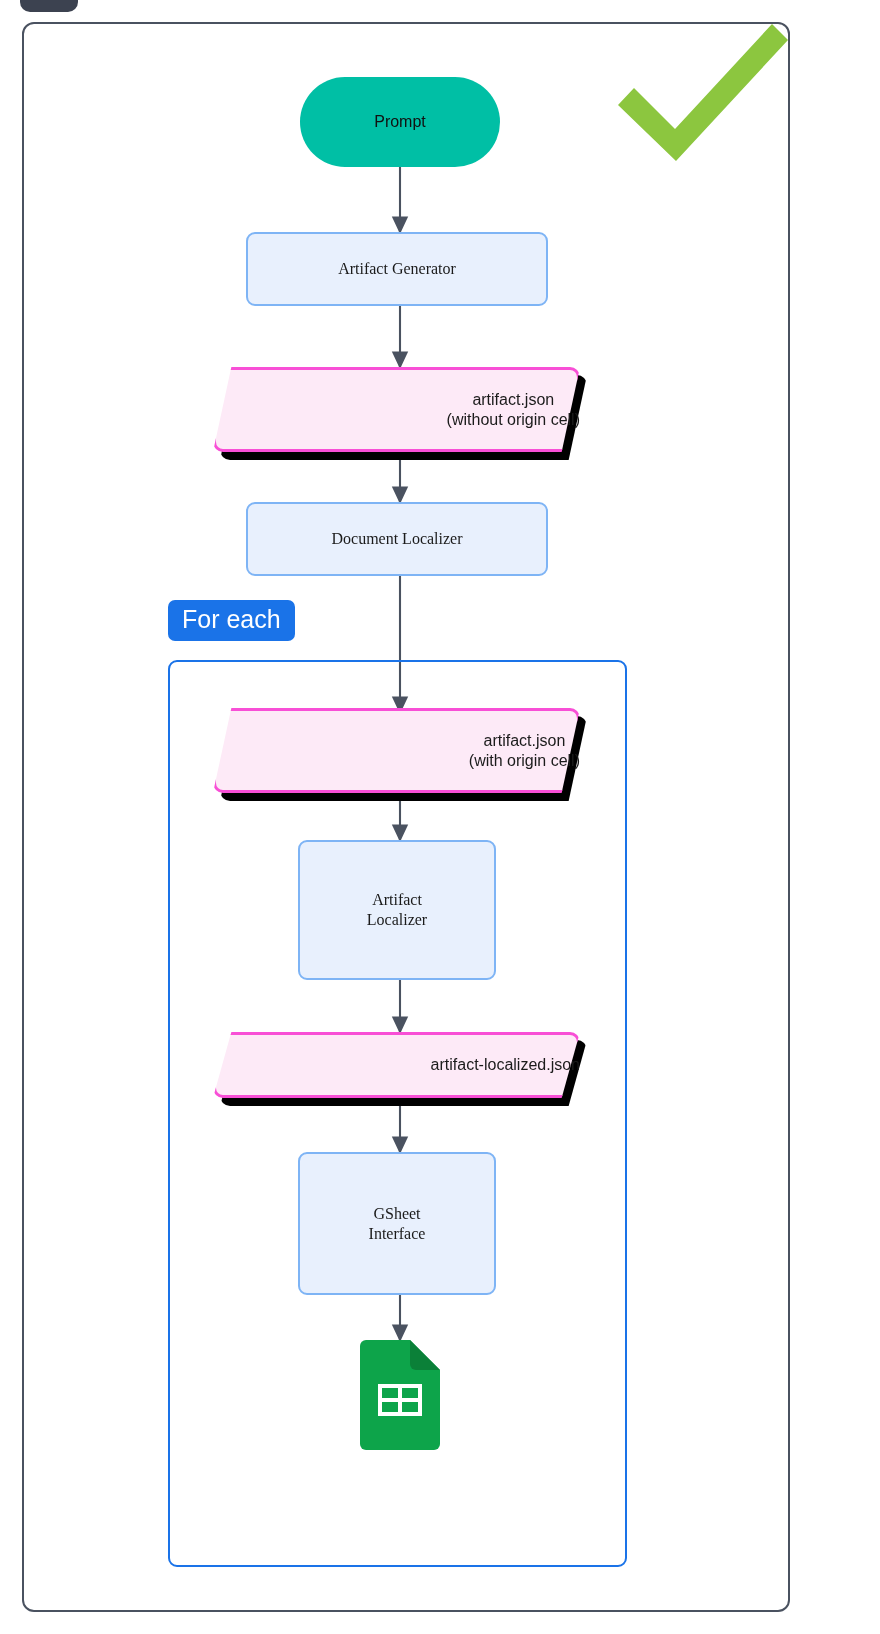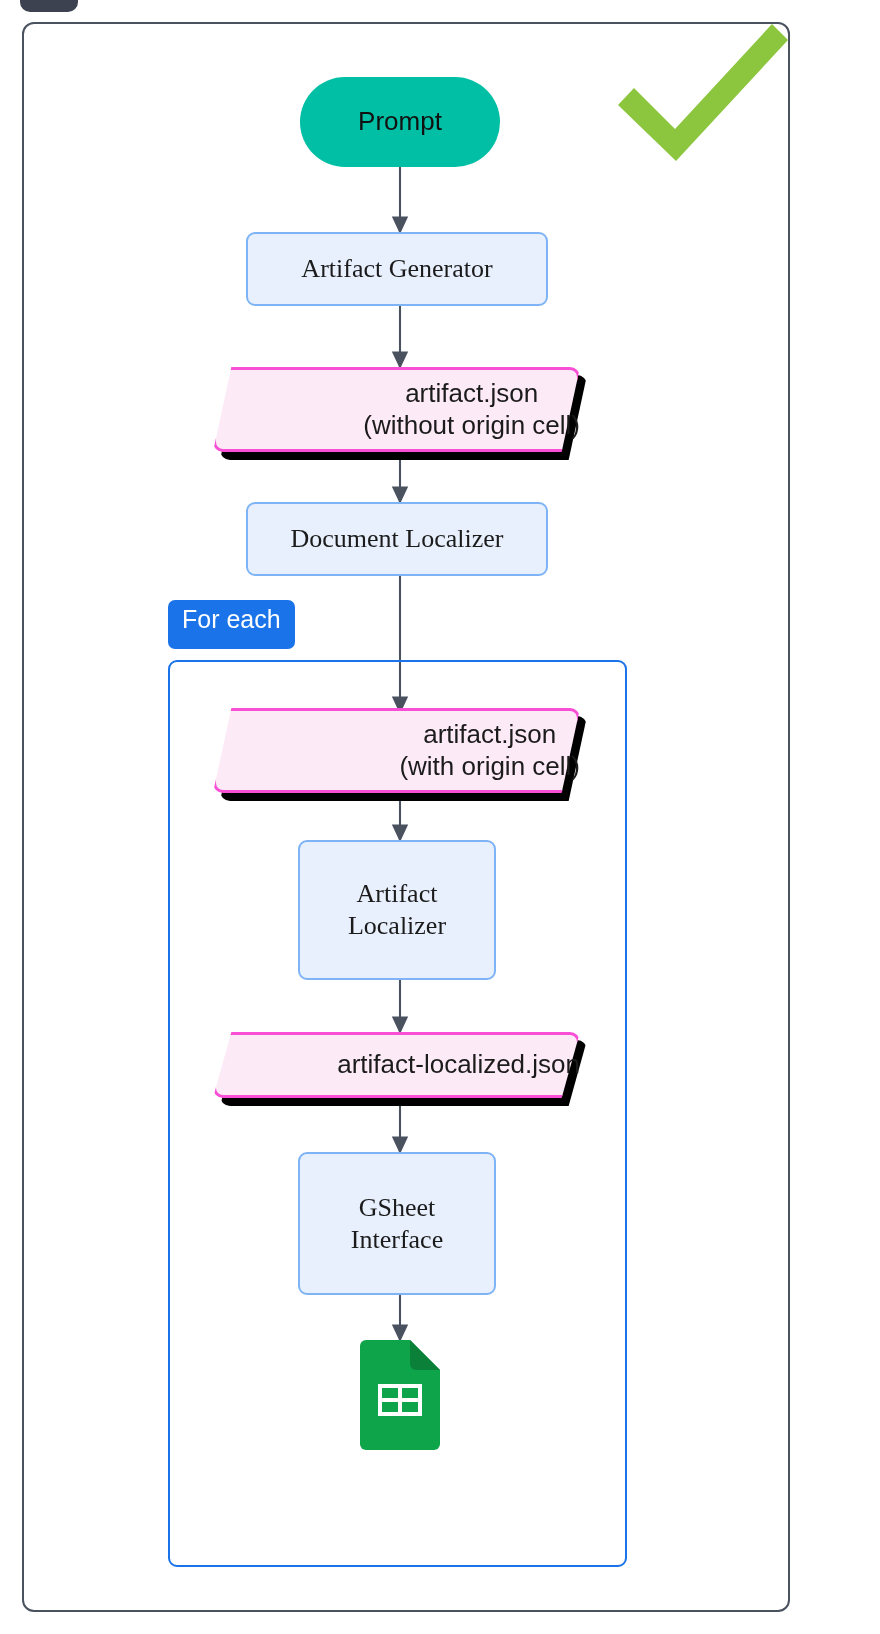--- a/index.html
+++ b/index.html
@@ -45,21 +45,21 @@
     position: absolute;
     left: 612px;
     top: 10px;
     width: 180px;
     height: 165px;
     pointer-events: none;
   }
 
   
   .node-label {
-    font-size: 26px;
+    font-size: 16px;
     color: #1b1b1b;
     line-height: 1.22;
     text-align: center;
     white-space: pre-line;
   }
 
   
   .stadium {
     position: absolute;
     display: flex;
@@ -121,21 +121,21 @@
     border-radius: 9px;
     background: transparent;
     box-sizing: border-box;
   }
   .subgraph-badge {
     position: absolute;
     background: #1a73e8;
     color: #ffffff;
     border-radius: 7px;
     font-size: 25px;
-    padding: 6px 14px 17px 14px;
+    padding: 6px 14px 9px 14px;
     line-height: 1.05;
   }
 
   
   .edge-layer {
     position: absolute;
     left: 0; top: 0;
     width: 880px;
     height: 1634px;
     pointer-events: none;

